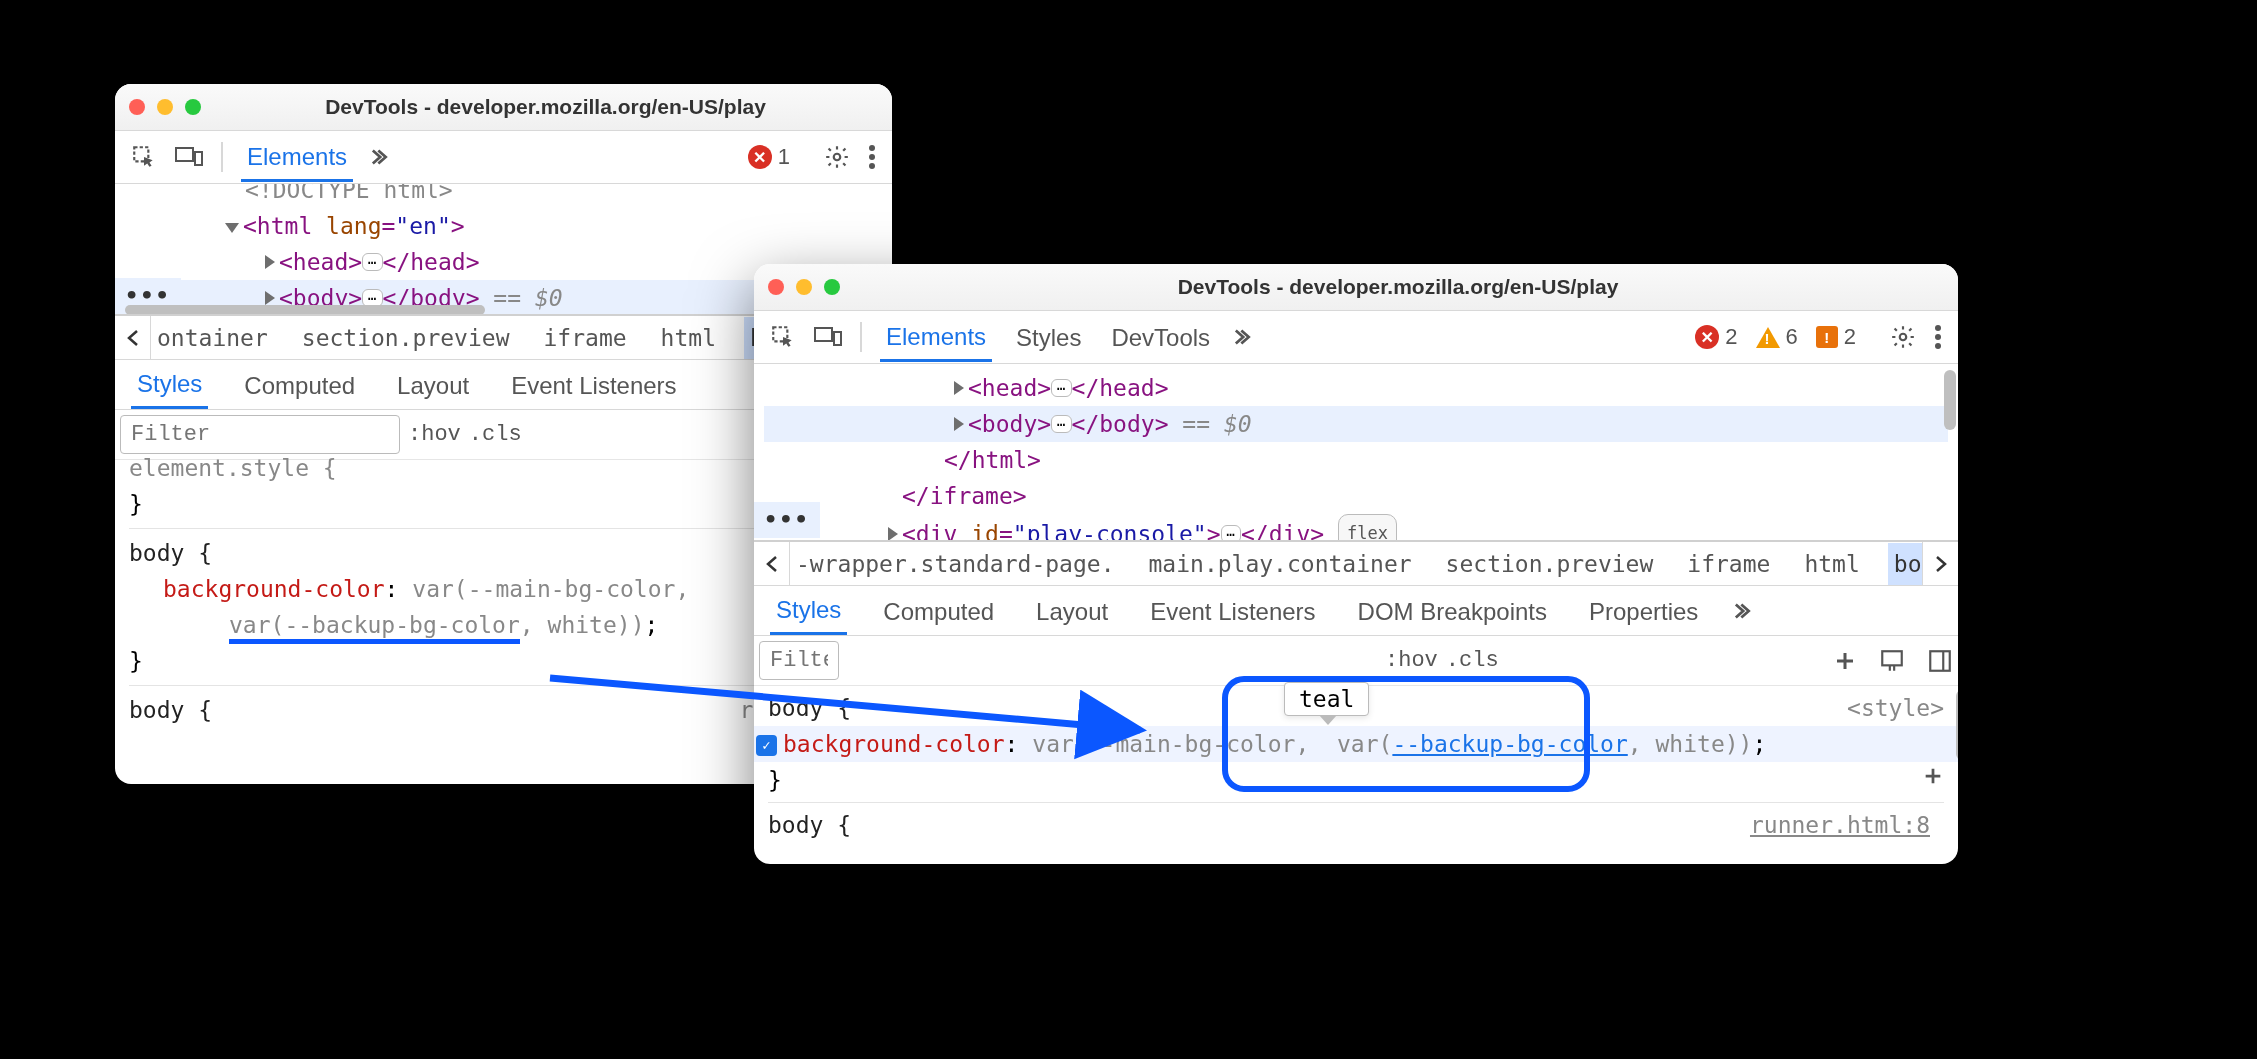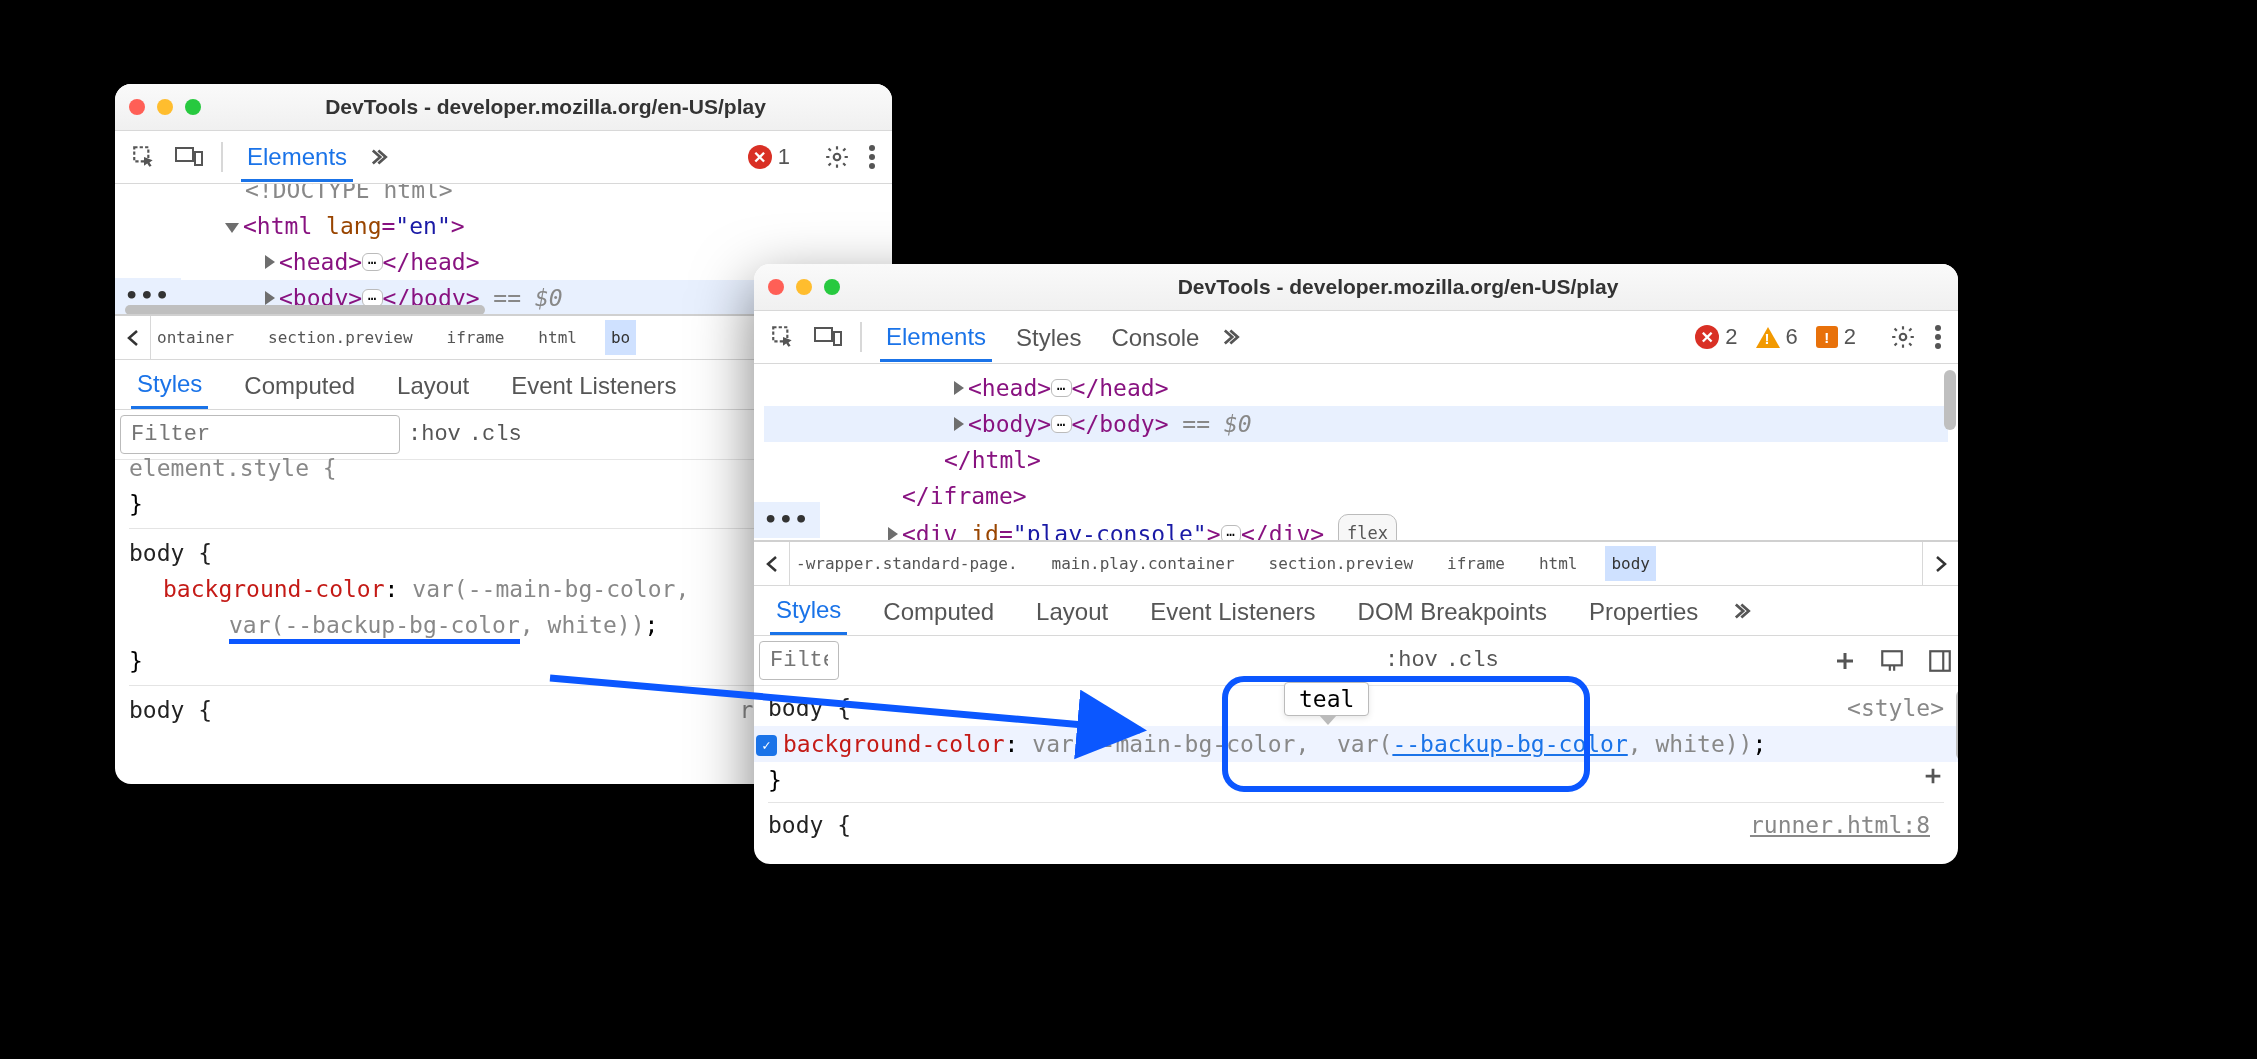--- a/index.html
+++ b/index.html
@@ -27,21 +27,21 @@
 .dom { font-family: ui-monospace, Menlo, monospace; font-size: 23px; padding: 6px 10px; line-height: 36px; overflow-y: hidden; position: relative; }
 .dom .row { white-space: nowrap; }
 .dom .sel { background: #e8f0fe; }
 .ang { color: #881280; }
 .attrname { color: #994500; }
 .attrval { color: #1a1aa6; }
 .ellips { display: inline-block; border: 1px solid #bbb; background: #fff; border-radius: 6px; padding: 0 5px; font-size: 14px; line-height: 16px; vertical-align: 3px; }
 .eq0 { color: #888; font-style: italic; }
 .tri-toggle { display: inline-block; width: 0; height: 0; border-top: 7px solid transparent; border-bottom: 7px solid transparent; border-left: 10px solid #6e6e6e; margin-right: 4px; vertical-align: 1px; }
 .tri-toggle.open { border-left: 7px solid transparent; border-right: 7px solid transparent; border-top: 10px solid #6e6e6e; border-bottom: none; }
-.crumb-outer { display: flex; align-items: center; border-top: 2px solid #d0d0d0; border-bottom: 1px solid #d8d8d8; height: 46px; font-family: ui-monospace, Menlo, monospace; font-size: 16px; overflow: hidden; }
+.crumb-outer { display: flex; align-items: center; border-top: 2px solid #d0d0d0; border-bottom: 1px solid #d8d8d8; height: 46px; font-family: ui-monospace, Menlo, monospace; font-size: 23px; overflow: hidden; }
 .crumb-nav { width: 36px; height: 100%; border-right: 1px solid #d8d8d8; display: flex; align-items: center; justify-content: center; cursor: pointer; }
 .crumb-nav.right { border-right: none; border-left: 1px solid #d8d8d8; }
 .crumbbar { display: flex; align-items: center; gap: 22px; padding: 0 6px; flex: 1; overflow: hidden; white-space: nowrap; }
 .crumb { color: #555; cursor: pointer; padding: 8px 6px; }
 .crumb.sel { background: #cfe1ff; color: #333; }
 .subtabs { display: flex; align-items: center; height: 50px; border-bottom: 1px solid #d8d8d8; padding: 0 16px; gap: 30px; font-size: 23px; }
 .filterbar { display: flex; align-items: center; height: 50px; border-bottom: 1px solid #e6e6e6; padding: 0 5px; gap: 8px; font-family: Liberation Mono, monospace; font-size: 22px; }
 .filter-input { border: 1px solid #bbb; border-radius: 4px; padding: 6px 10px; font-size: 22px; width: 280px; font-family: inherit; }
 .filter-input.sm { width: 80px; min-width: 80px; }
 .hov { color: #555; }
@@ -195,21 +195,21 @@
       </span>
     <span class="icon-btn">
         <svg width="28" height="24" viewBox="0 0 28 24">
           <rect x="1" y="3" width="17" height="13" fill="none" stroke="#555" stroke-width="2"></rect>
           <rect x="20" y="7" width="7" height="13" fill="none" stroke="#555" stroke-width="2"></rect>
         </svg>
       </span>
     <div class="sep"></div>
     <span class="tab-btn active">Elements</span>
     <span class="tab-btn">Styles</span>
-    <span class="tab-btn">Console</span>
+    <span class="tab-btn">DevTools</span>
     <span class="icon-btn">
         <svg width="22" height="22" viewBox="0 0 24 24">
           <path d="M8 5l8 7-8 7" fill="none" stroke="#555" stroke-width="3"></path>
           <path d="M2 5l8 7-8 7" fill="none" stroke="#555" stroke-width="3"></path>
         </svg>
       </span>
     <div class="spacer"></div>
     <span class="err-badge">
         <span class="circ red">✕</span>
         <span>2</span>

